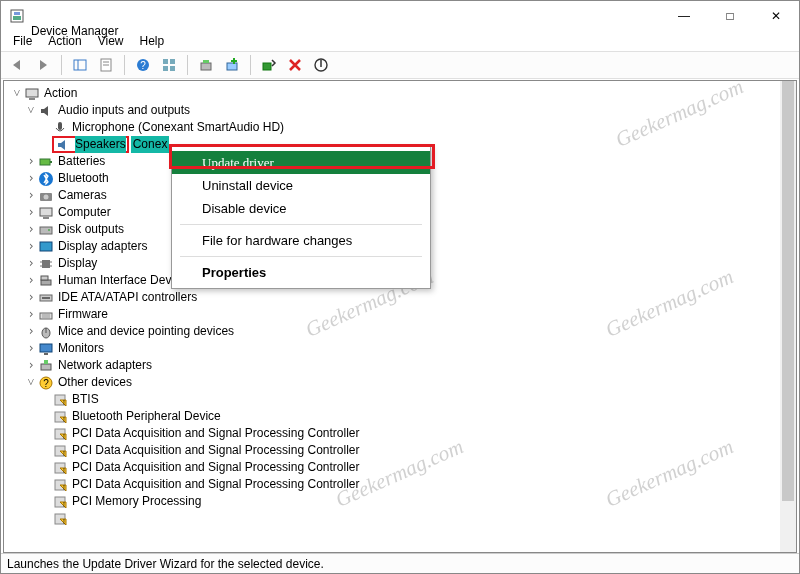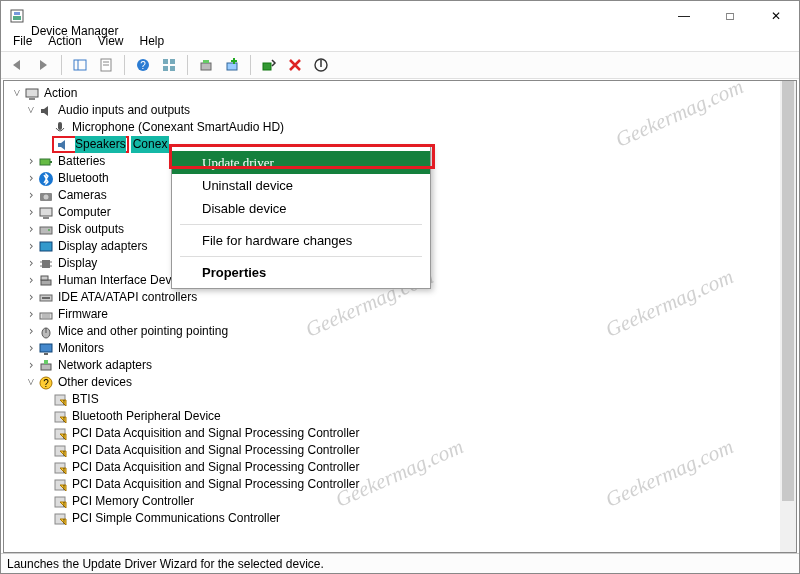--- a/index.html
+++ b/index.html
@@ -394,21 +394,21 @@
     </div>
     <div class="row">
       <span class="ind" style="width:14px"></span>
         <span class="exp">›</span>
       <span class="ico">
           <svg width="16" height="16">
             <ellipse cx="8" cy="9" rx="4" ry="5" fill="#bbb" stroke="#555"></ellipse>
             <line x1="8" y1="4" x2="8" y2="9" stroke="#555"></line>
           </svg>
         </span>
-      <span class="lbl">Mice and other pointing pointing</span>
+      <span class="lbl">Mice and device pointing devices</span>
     </div>
     <div class="row">
       <span class="ind" style="width:14px"></span>
         <span class="exp">›</span>
       <span class="ico">
           <svg width="16" height="16">
             <rect x="2" y="3" width="12" height="8" fill="#48c" stroke="#147"></rect>
             <rect x="6" y="12" width="4" height="2" fill="#666"></rect>
           </svg>
         </span>
@@ -506,32 +506,31 @@
     </div>
     <div class="row">
       <span class="ind" style="width:42px"></span>
       <span class="ico">
           <svg width="16" height="16">
             <rect x="3" y="3" width="10" height="10" fill="#ddd" stroke="#888"></rect>
             <polygon points="8,8 14,14 14,8" fill="#fc3" stroke="#a70"></polygon>
             <text x="12" y="13" font-size="7" text-anchor="middle">!</text>
           </svg>
         </span>
-      <span class="lbl">PCI Memory Controller</span>
-    </div>
-    <div class="row">
-      <span class="ind" style="width:42px"></span>
-      <span class="ico">
-          <svg width="16" height="16">
-            <rect x="3" y="3" width="10" height="10" fill="#ddd" stroke="#888"></rect>
-            <polygon points="8,8 14,14 14,8" fill="#fc3" stroke="#a70"></polygon>
-            <text x="12" y="13" font-size="7" text-anchor="middle">!</text>
-          </svg>
-        </span>
-      <span class="lbl">PCI Simple Communications Controller</span>
+      <span class="lbl">PCI Memory Processing</span>
+    </div>
+    <div class="row">
+      <span class="ind" style="width:42px"></span>
+      <span class="ico">
+          <svg width="16" height="16">
+            <rect x="3" y="3" width="10" height="10" fill="#ddd" stroke="#888"></rect>
+            <polygon points="8,8 14,14 14,8" fill="#fc3" stroke="#a70"></polygon>
+            <text x="12" y="13" font-size="7" text-anchor="middle">!</text>
+          </svg>
+        </span>
     </div>
 
   </div>
   <div class="scrollbar">
     <div class="thumb"></div>
   </div>
 </div>
 
 <div class="ctxmenu">
   <div class="ctxitem hl">Update driver</div>

